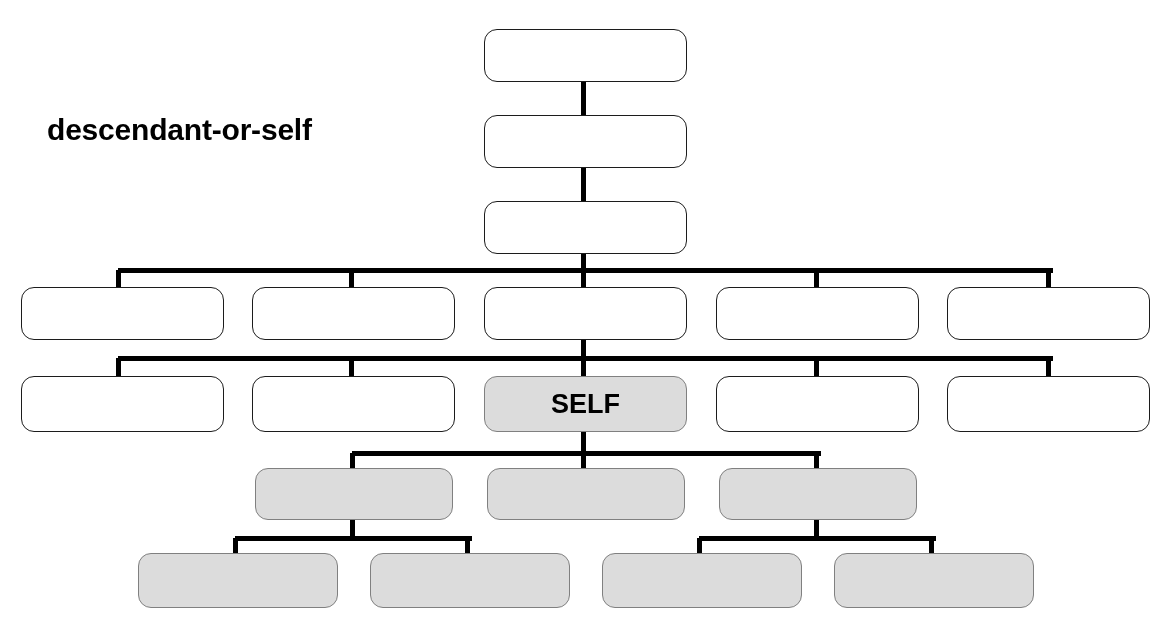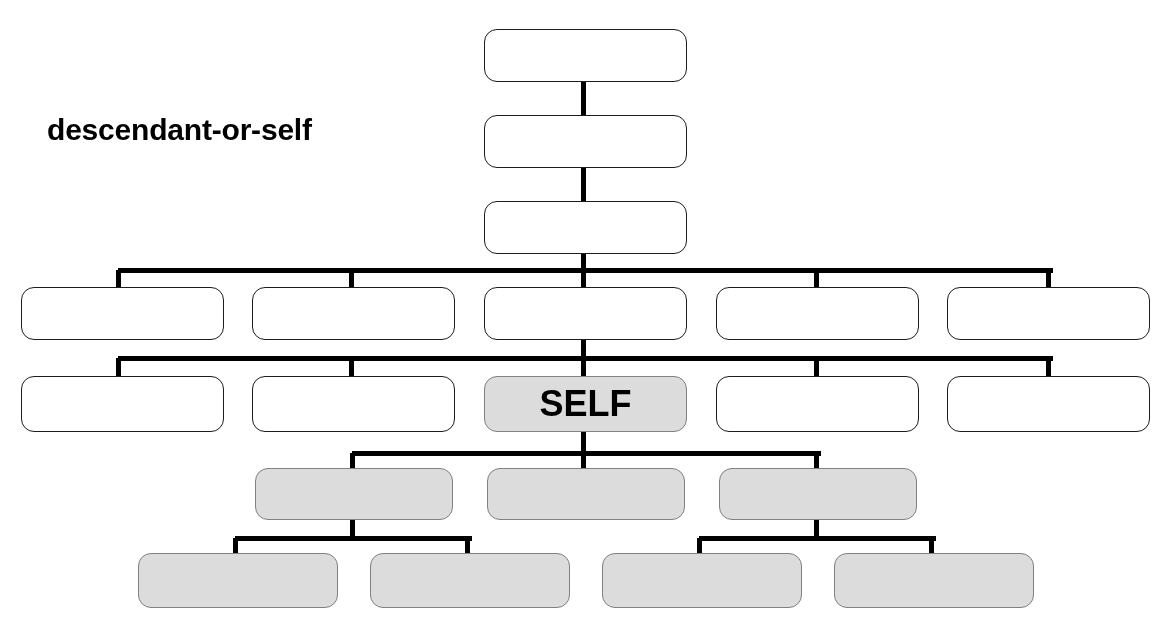--- a/index.html
+++ b/index.html
@@ -20,21 +20,21 @@
   }
 
   
   .node{
     position:absolute;
     box-sizing:border-box;
     border-radius:13px;
     display:flex;
     align-items:center;
     justify-content:center;
-    font-size:36px;
+    font-size:27px;
     font-weight:bold;
     color:#000000;
     z-index:3;
   }
   .node.white{
     background:#ffffff;
     border:1.4px solid #1c1c1c;
   }
   .node.gray{
     background:#dcdcdc;

